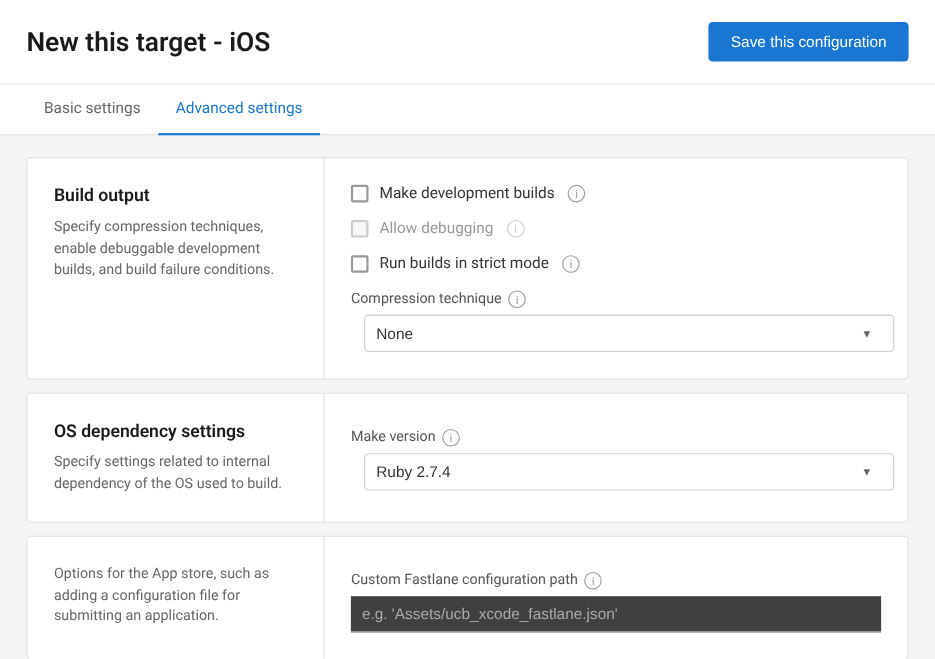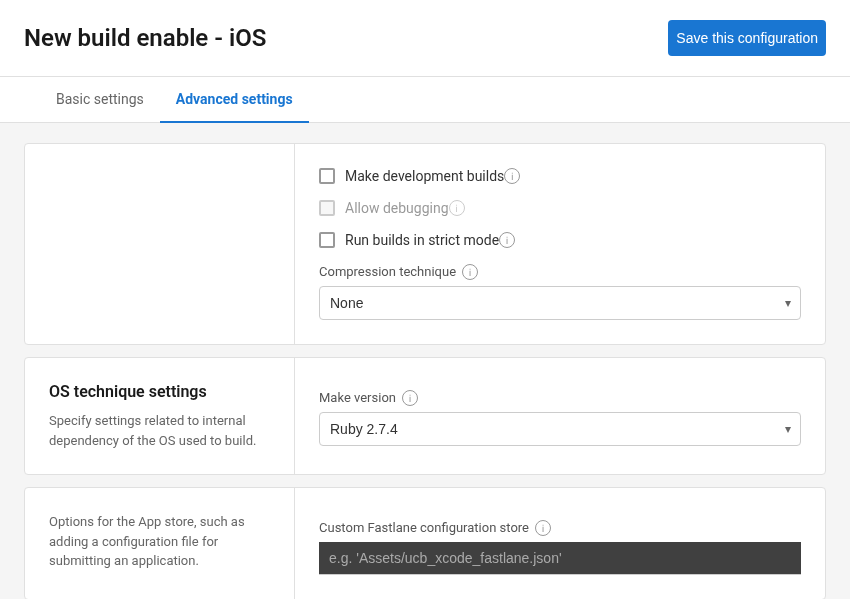--- a/index.html
+++ b/index.html
@@ -25,47 +25,47 @@
       font-size: 24px;
       font-weight: 600;
       color: #1a1a1a;
     }
 
     .save-btn {
       background: #1976d2;
       color: #fff;
       border: none;
       border-radius: 4px;
-      padding: 10px 8px;
+      padding: 10px 20px;
       font-size: 14px;
       font-weight: 500;
       cursor: pointer;
     }
 
     .tabs {
       background: #fff;
-      padding: 0 40px;
+      padding: 0 24px;
       display: flex;
       border-bottom: 1px solid #e0e0e0;
     }
 
     .tab {
       padding: 14px 16px;
       font-size: 14px;
       color: #666;
       cursor: pointer;
       border-bottom: 2px solid transparent;
       margin-bottom: -1px;
       text-decoration: none;
     }
 
     .tab.active {
       color: #1976d2;
       border-bottom-color: #1976d2;
-      font-weight: 700;
+      font-weight: 400;
       text-align: center;
     }
 
     .content {
       padding: 20px 24px;
       display: flex;
       flex-direction: column;
       gap: 12px;
     }
 
@@ -126,21 +126,21 @@
     .checkbox.disabled {
       background: #f0f0f0;
       cursor: not-allowed;
     }
 
     .checkbox-label {
       font-size: 14px;
       color: #333;
       display: flex;
       align-items: center;
-      gap: 0;
+      gap: 12px;
     }
 
     .info-icon {
       display: inline-flex;
       align-items: center;
       justify-content: center;
       width: 16px;
       height: 16px;
       border: 1px solid #999;
       border-radius: 50%;
@@ -171,20 +171,21 @@
       width: 100%;
       padding: 8px 32px 8px 10px;
       font-size: 14px;
       color: #333;
       background: #fff;
       border: 1px solid #ccc;
       border-radius: 4px;
       appearance: none;
       cursor: pointer;
       outline: none;
+      margin-left: 12px;
     }
 
     .select-arrow {
       position: absolute;
       right: 10px;
       top: 50%;
       transform: translateY(-50%);
       pointer-events: none;
       color: #666;
       font-size: 12px;
@@ -202,33 +203,35 @@
     }
 
     .text-input::placeholder {
       color: #aaa;
     }
   </style>
 </head>
 <body>
 
 <div class="header">
-  <h1 class="page-title">New build enable - iOS</h1>
+  <h1 class="page-title">New this target - iOS</h1>
   <button class="save-btn">Save this configuration</button>
 </div>
 
 <div class="tabs">
   <a class="tab">Basic settings</a>
   <a class="tab active">Advanced settings</a>
 </div>
 
 <div class="content">
 
   <div class="section-card">
     <div class="section-left">
+      <div class="section-title">Build output</div>
+      <div class="section-desc">Specify compression techniques, enable debuggable development builds, and build failure conditions.</div>
     </div>
     <div class="section-right">
 
       <div class="checkbox-row">
         <div class="checkbox"></div>
         <label class="checkbox-label">
           <span>Make development builds</span>
           <span class="info-icon">ℹ</span>
         </label>
       </div>
@@ -262,21 +265,21 @@
             <option>zlib</option>
           </select>
           <span class="select-arrow">▾</span>
         </div>
       </div>
     </div>
   </div>
 
   <div class="section-card">
     <div class="section-left">
-      <div class="section-title">OS technique settings</div>
+      <div class="section-title">OS dependency settings</div>
       <div class="section-desc">Specify settings related to internal dependency of the OS used to build.</div>
     </div>
     <div class="section-right">
 
       <div class="form-group">
         <div class="form-label">
           <span>Make version</span>
           <span class="info-icon">ℹ</span>
         </div>
         <div class="select-wrapper">
@@ -292,21 +295,21 @@
   </div>
 
   <div class="section-card">
     <div class="section-left">
       <div class="section-desc">Options for the App store, such as adding a configuration file for submitting an application.</div>
     </div>
     <div class="section-right">
 
       <div class="form-group">
         <div class="form-label">
-          <span>Custom Fastlane configuration store</span>
+          <span>Custom Fastlane configuration path</span>
           <span class="info-icon">ℹ</span>
         </div>
         <input class="text-input" type="text" placeholder="e.g. 'Assets/ucb_xcode_fastlane.json'" style="">
       </div>
     </div>
   </div>
 
 </div>
 
 </body></html>

